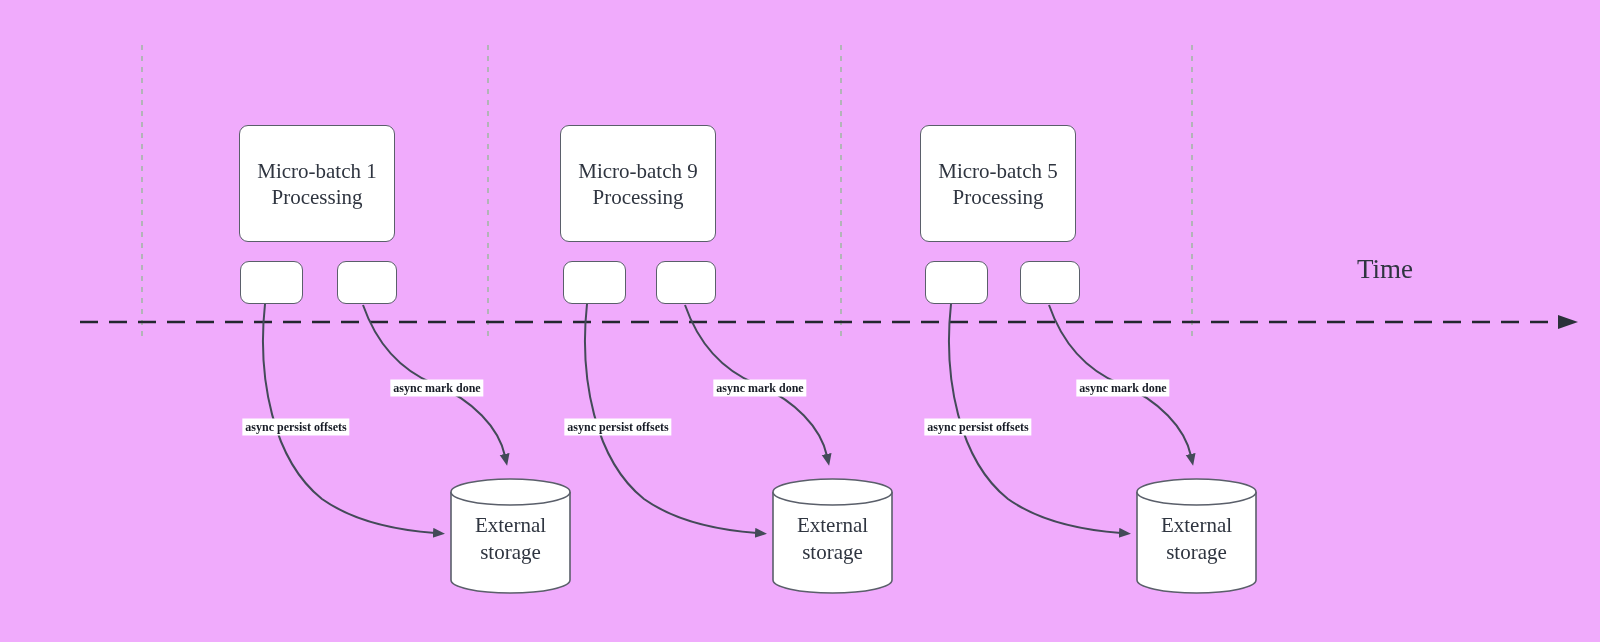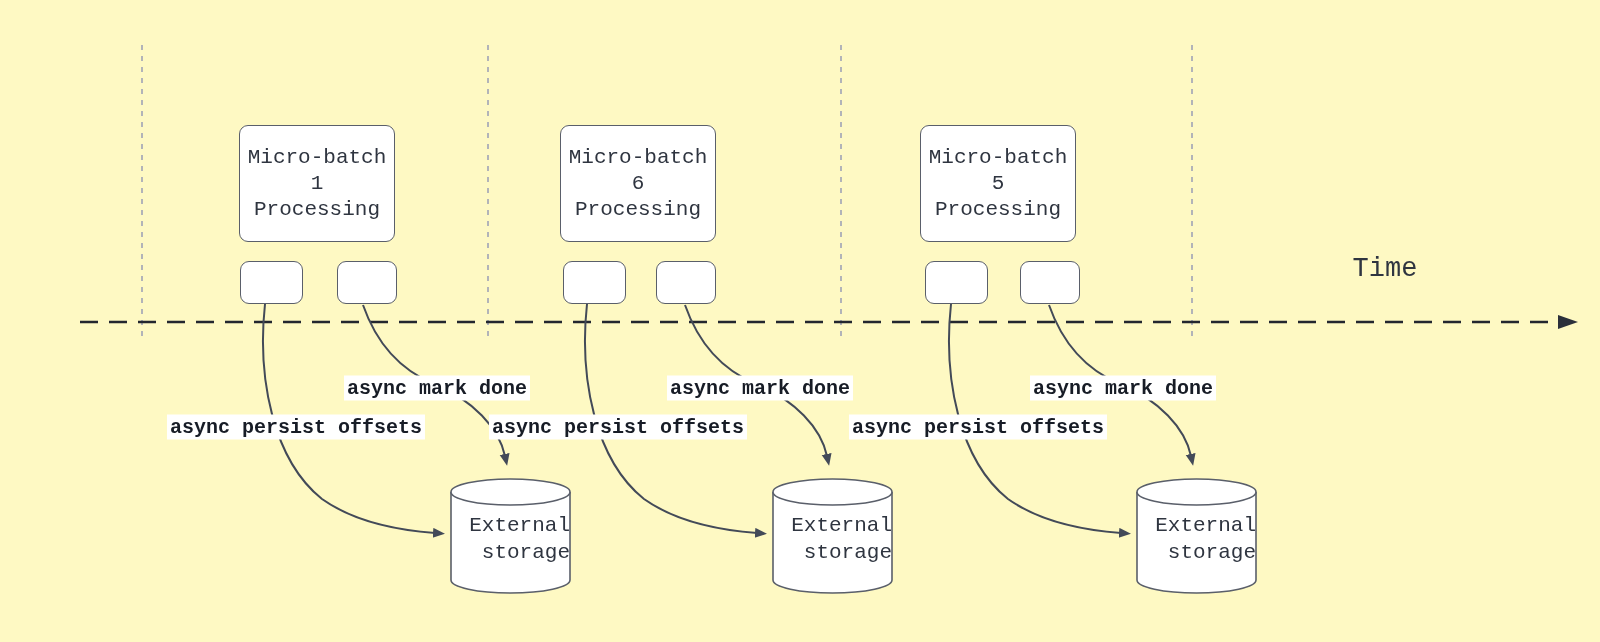--- a/index.html
+++ b/index.html
@@ -1,20 +1,20 @@
 <!DOCTYPE html>
 <html><head>
 <meta charset="utf-8">
 <style>
   html,body { margin:0; padding:0; background:#ffffff; }
   .canvas {
     position:relative;
     width:1600px; height:642px;
-    background:#fef9c3;
-    font-family:Liberation Mono, monospace;
+    background:#f0abfc;
+    font-family:Liberation Serif, serif;
     overflow:hidden;
   }
   .layer { position:absolute; left:0; top:0; width:1600px; height:642px; }
   .pre { white-space:pre-line; }
 
   
   .mb-box {
     position:absolute; top:125px; width:156px; height:117px;
     border:1.6px solid #5a5f6a; border-radius:9px; background:#ffffff;
     display:flex; align-items:center; justify-content:center;
@@ -28,27 +28,27 @@
   .task-box {
     position:absolute; top:261px; width:63px; height:43px;
     border:1.6px solid #5a5f6a; border-radius:9px; background:#ffffff;
     box-sizing:border-box;
   }
 
   
   .arrow-label {
     position:absolute; transform:translate(-50%,-50%);
     background:#ffffff; padding:1px 3px;
-    font-size:20px; font-weight:bold; color:#171c26; white-space:nowrap;
+    font-size:12px; font-weight:bold; color:#171c26; white-space:nowrap;
   }
 
   
   .storage-label {
     position:absolute; top:512px; width:119px;
-    font-size:21px; line-height:27px; color:#2f3540; text-align:right;
+    font-size:21px; line-height:27px; color:#2f3540; text-align:center;
   }
 
   
   .time-label {
     position:absolute; left:1385px; top:269px; transform:translate(-50%,-50%);
     font-size:27px; color:#2f3540;
   }
 </style>
 </head>
 <body>
@@ -100,21 +100,21 @@
 Processing</div>
   </div>
   <div class="task-box" style="left:240px"></div>
   <div class="task-box" style="left:337px;width:60px"></div>
   <div class="arrow-label" style="left:296px;top:427px">async persist offsets</div>
   <div class="arrow-label" style="left:437px;top:388px">async mark done</div>
   <div class="storage-label pre" style="left:451px">External
 storage</div>
 
   <div class="mb-box" style="left:560px">
-    <div class="mb-title pre">Micro-batch 6
+    <div class="mb-title pre">Micro-batch 9
 Processing</div>
   </div>
   <div class="task-box" style="left:563px"></div>
   <div class="task-box" style="left:656px;width:60px"></div>
   <div class="arrow-label" style="left:618px;top:427px">async persist offsets</div>
   <div class="arrow-label" style="left:760px;top:388px">async mark done</div>
   <div class="storage-label pre" style="left:773px">External
 storage</div>
 
   <div class="mb-box" style="left:920px">

